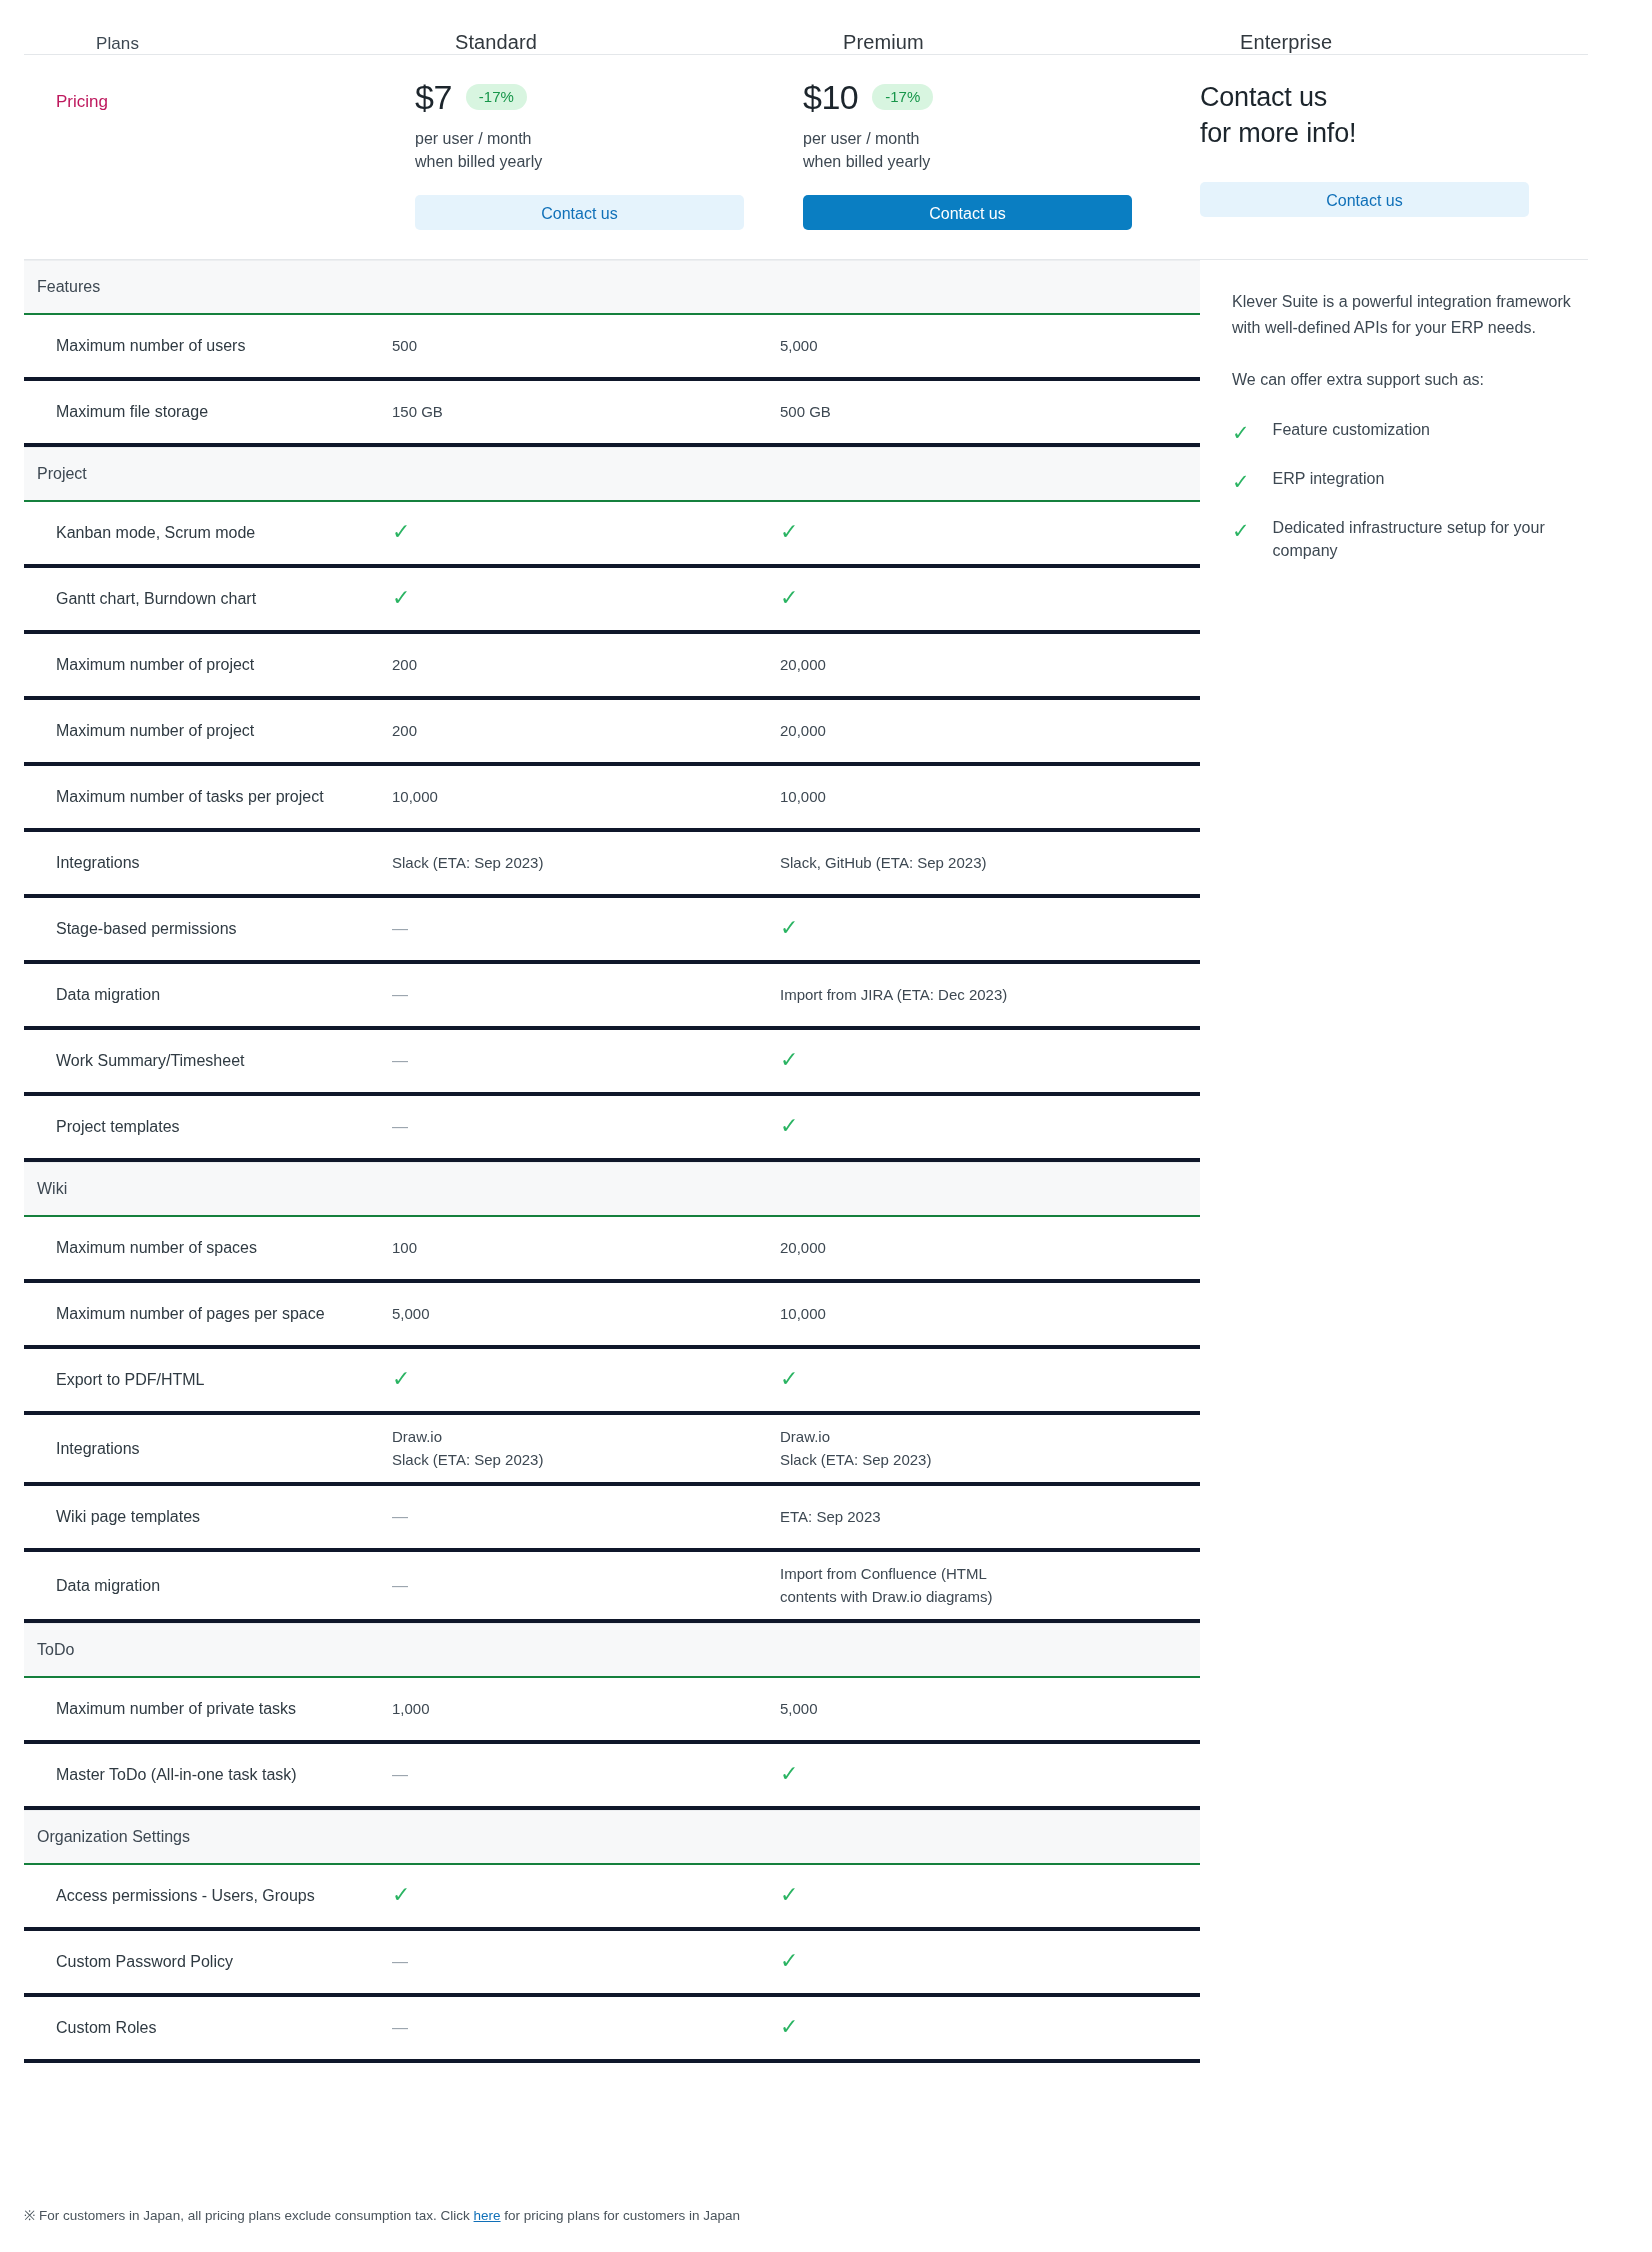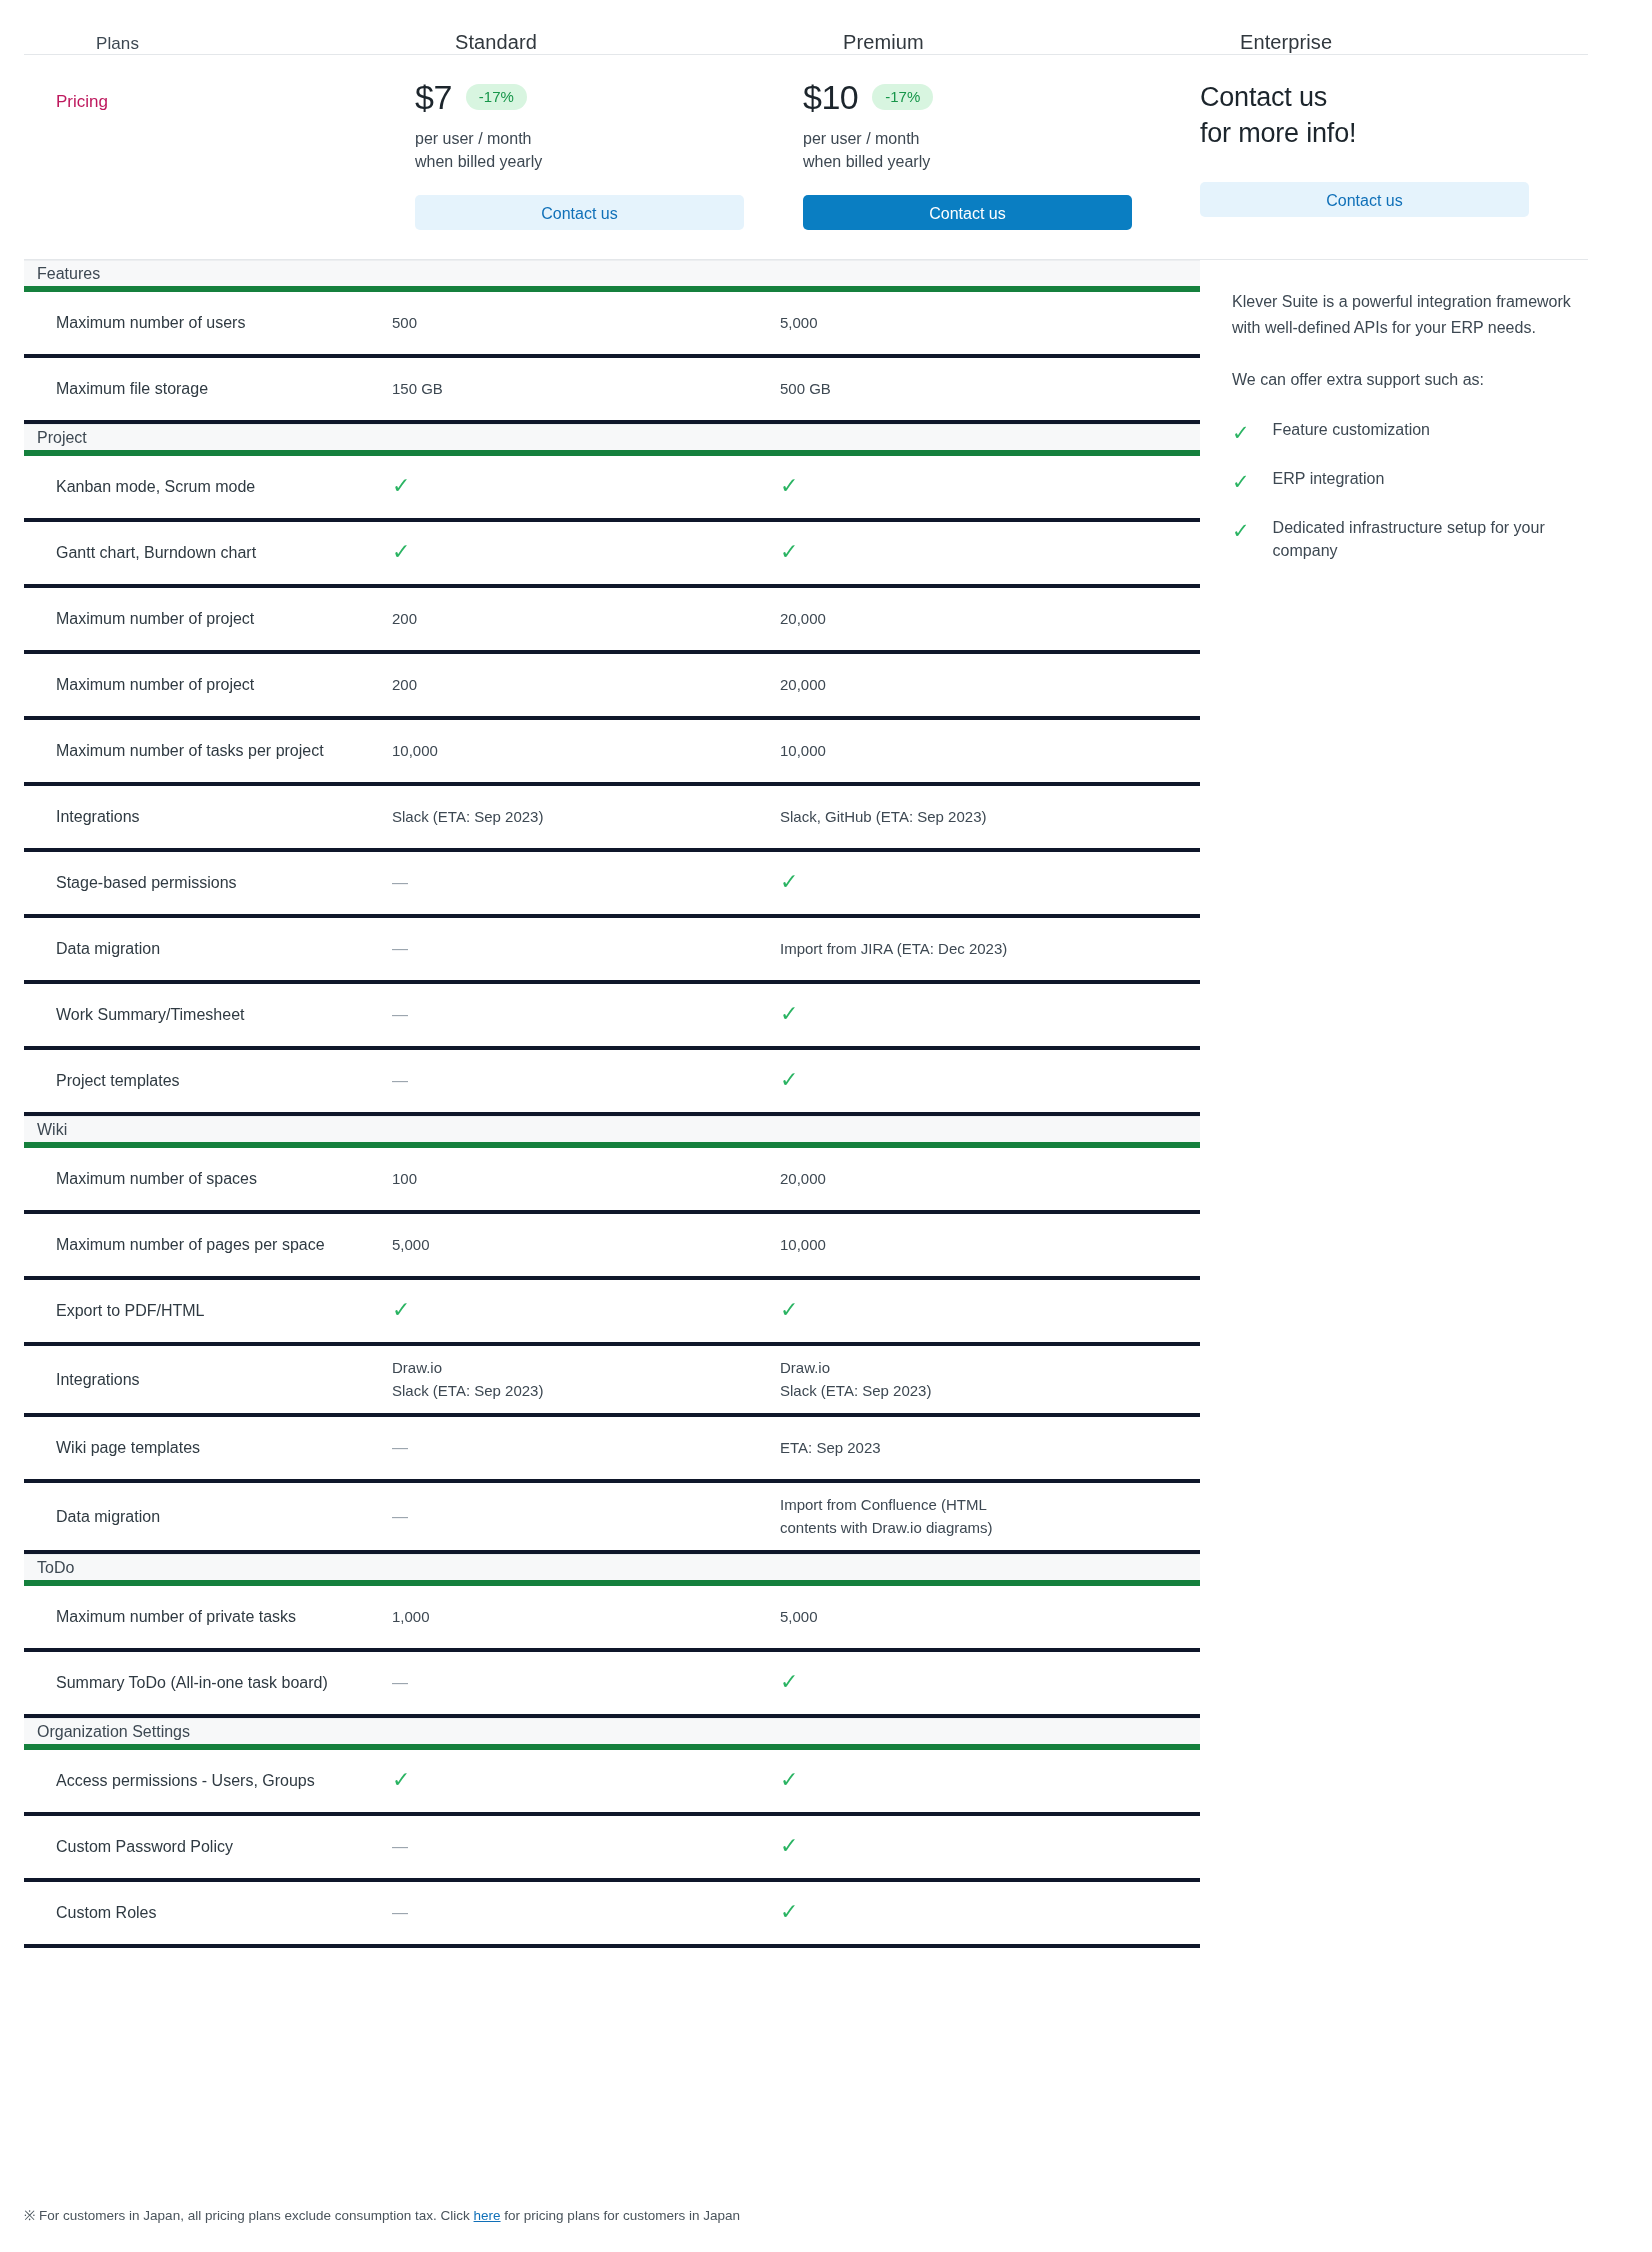--- a/index.html
+++ b/index.html
@@ -64,22 +64,22 @@
   }
   .ent-btn-wrap { margin-top:30px; }
 
   .pricing-rule { position:absolute; left:24px; top:259px; width:1564px; height:1px; background:#e4e7ea; }
 
   
   .table { position:absolute; left:24px; top:260px; width:1176px; }
   .section-band {
     background:#f7f8f9;
     border-top:1px solid #eceef0;
-    border-bottom:6px solid #15803d;
-    height:32px; display:flex; align-items:center;
+    border-bottom:2px solid #15803d;
+    height:55px; display:flex; align-items:center;
     padding-left:13px; box-sizing:border-box;
     font-size:16px; color:#3d4852;
   }
   .frow {
     display:flex; align-items:center;
     border-bottom:4px solid #0f172a;
     min-height:66px;
     box-sizing:border-box;
     padding:11px 0;
   }
@@ -281,21 +281,21 @@
       </div>
       <div class="section-band">
         <span>ToDo</span>
       </div>
       <div class="frow" style="position:relative;">
         <div class="f-label">Maximum number of private tasks</div>
         <div class="f-std"><span class="multi">1,000</span></div>
         <div class="f-prm"><span class="multi">5,000</span></div>
       </div>
       <div class="frow" style="position:relative;">
-        <div class="f-label">Summary ToDo (All-in-one task board)</div>
+        <div class="f-label">Master ToDo (All-in-one task task)</div>
         <div class="f-std"><span class="dash">—</span></div>
         <div class="f-prm"><span class="chk">✓</span></div>
       </div>
       <div class="section-band">
         <span>Organization Settings</span>
       </div>
       <div class="frow" style="position:relative;">
         <div class="f-label">Access permissions - Users, Groups</div>
         <div class="f-std"><span class="chk">✓</span></div>
         <div class="f-prm"><span class="chk">✓</span></div>

